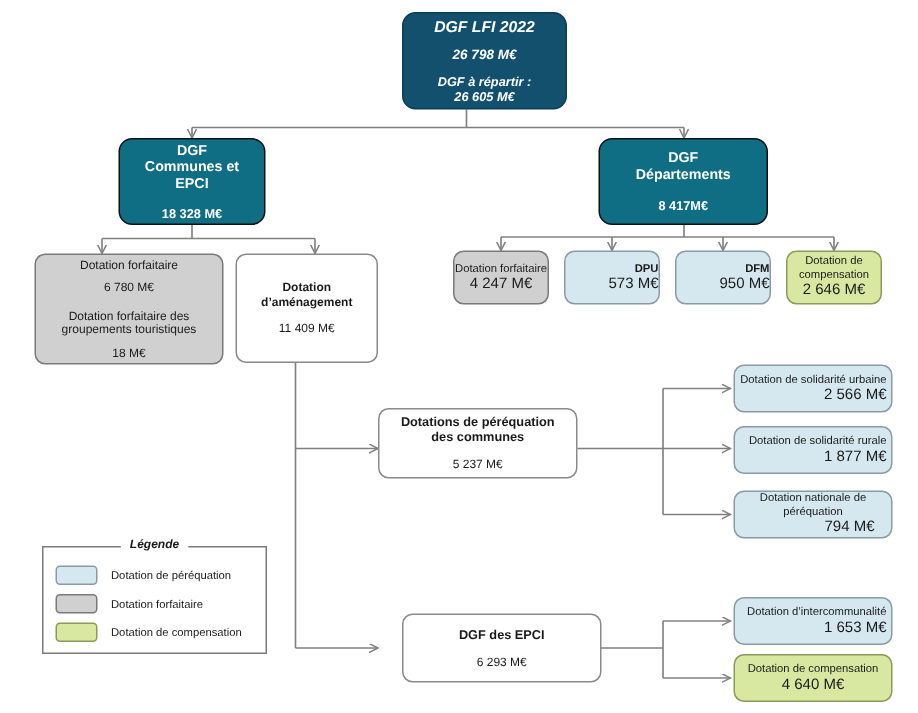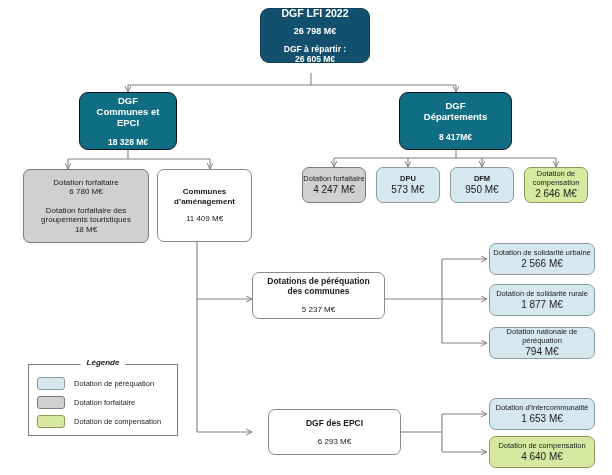--- a/index.html
+++ b/index.html
@@ -44,42 +44,42 @@
     background:#0f6e84;
     border:1px solid #111111;
     color:#ffffff;
     border-radius:9px;
   }
   .teal .ttl{font-size:9.5px;font-weight:bold;}
   .teal .val{font-size:8.5px;font-weight:bold;margin-top:9px;}
 
   
   .forfaitaire{background:#d0d0d0;border:1px solid #7a7a7a;color:#1a1a1a;}
-  .perequation{background:#d5e8f0;border:1px solid #8a9aa3;color:#1a1a1a;}
+  .perequation{background:#d5e8f0;border:1px solid #8a9aa3;color:#1a1a1a;align-items:flex-end;}
   .compensation{background:#d9e8a0;border:1px solid #8a9a5a;color:#1a1a1a;}
   .plain{background:#ffffff;border:1px solid #8a8a8a;color:#1a1a1a;}
 
   .sm{font-size:7.5px;}
   .sm .ttl{font-size:7.5px;font-weight:normal;}
   .sm .val{font-size:10px;}
 
   .md{font-size:8px;}
   .md .ttl{font-size:8px;font-weight:normal;}
   .md .val{font-size:8px;margin-top:8px;}
 
   .lg .ttl{font-size:8.5px;font-weight:bold;}
   .lg .val{font-size:8px;margin-top:9px;}
 
   .node .line2{display:block;}
 
   
   .stanza{display:flex;flex-direction:column;align-items:center;}
   .stanza + .stanza{margin-top:9px;}
   .stanza .h{font-size:8px;}
-  .stanza .v{font-size:8px;}
+  .stanza .v{font-size:8px;margin-top:6px;}
 
   
   #legend{
     position:absolute;
     left:28px;top:364px;width:150px;height:72px;
     border:1px solid #7a7a7a;
     background:#ffffff;
     box-sizing:border-box;
   }
   #legend .lg-title{
@@ -142,21 +142,21 @@
       <path d="M442,299 L487,299" marker-end="url(#ar)"></path>
       <path d="M442,343 L487,343" marker-end="url(#ar)"></path>
 
       <path d="M385,432 L442,432"></path>
       <path d="M442,414 L442,452"></path>
       <path d="M442,414 L487,414" marker-end="url(#ar)"></path>
       <path d="M442,452 L487,452" marker-end="url(#ar)"></path>
     </g>
   </svg>
 
-  <div class="node navy" style="left:260px;top:8px;width:110px;height:55px;">
+  <div class="node navy" style="left:268px;top:8px;width:110px;height:65px;font-style:italic;">
     <span class="ttl">DGF LFI 2022</span>
     <span class="val">26 798 M€</span>
     <span class="sub">DGF à répartir :</span>
     <span class="sub">26 605 M€</span>
   </div>
 
   <div class="node teal" style="left:79px;top:92px;width:98px;height:58px;">
     <span class="ttl line2">DGF</span>
     <span class="ttl line2">Communes et</span>
     <span class="ttl line2">EPCI</span>
@@ -174,21 +174,21 @@
       <span class="h">Dotation forfaitaire</span>
       <span class="v">6 780 M€</span>
     </div>
     <div class="stanza">
       <span class="h">Dotation forfaitaire des groupements touristiques</span>
       <span class="v">18 M€</span>
     </div>
   </div>
 
   <div class="node plain md" style="left:157px;top:169px;width:95px;height:73px;">
-    <span class="ttl" style="font-weight:bold;">Communes</span>
+    <span class="ttl" style="font-weight:bold;">Dotation</span>
     <span class="ttl" style="font-weight:bold;">d’aménagement</span>
     <span class="val">11 409 M€</span>
   </div>
 
   <div class="node forfaitaire sm" style="left:302px;top:167px;width:64px;height:36px;">
     <span class="ttl">Dotation forfaitaire</span>
     <span class="val">4 247 M€</span>
   </div>
 
   <div class="node perequation sm" style="left:376px;top:167px;width:64px;height:36px;">

